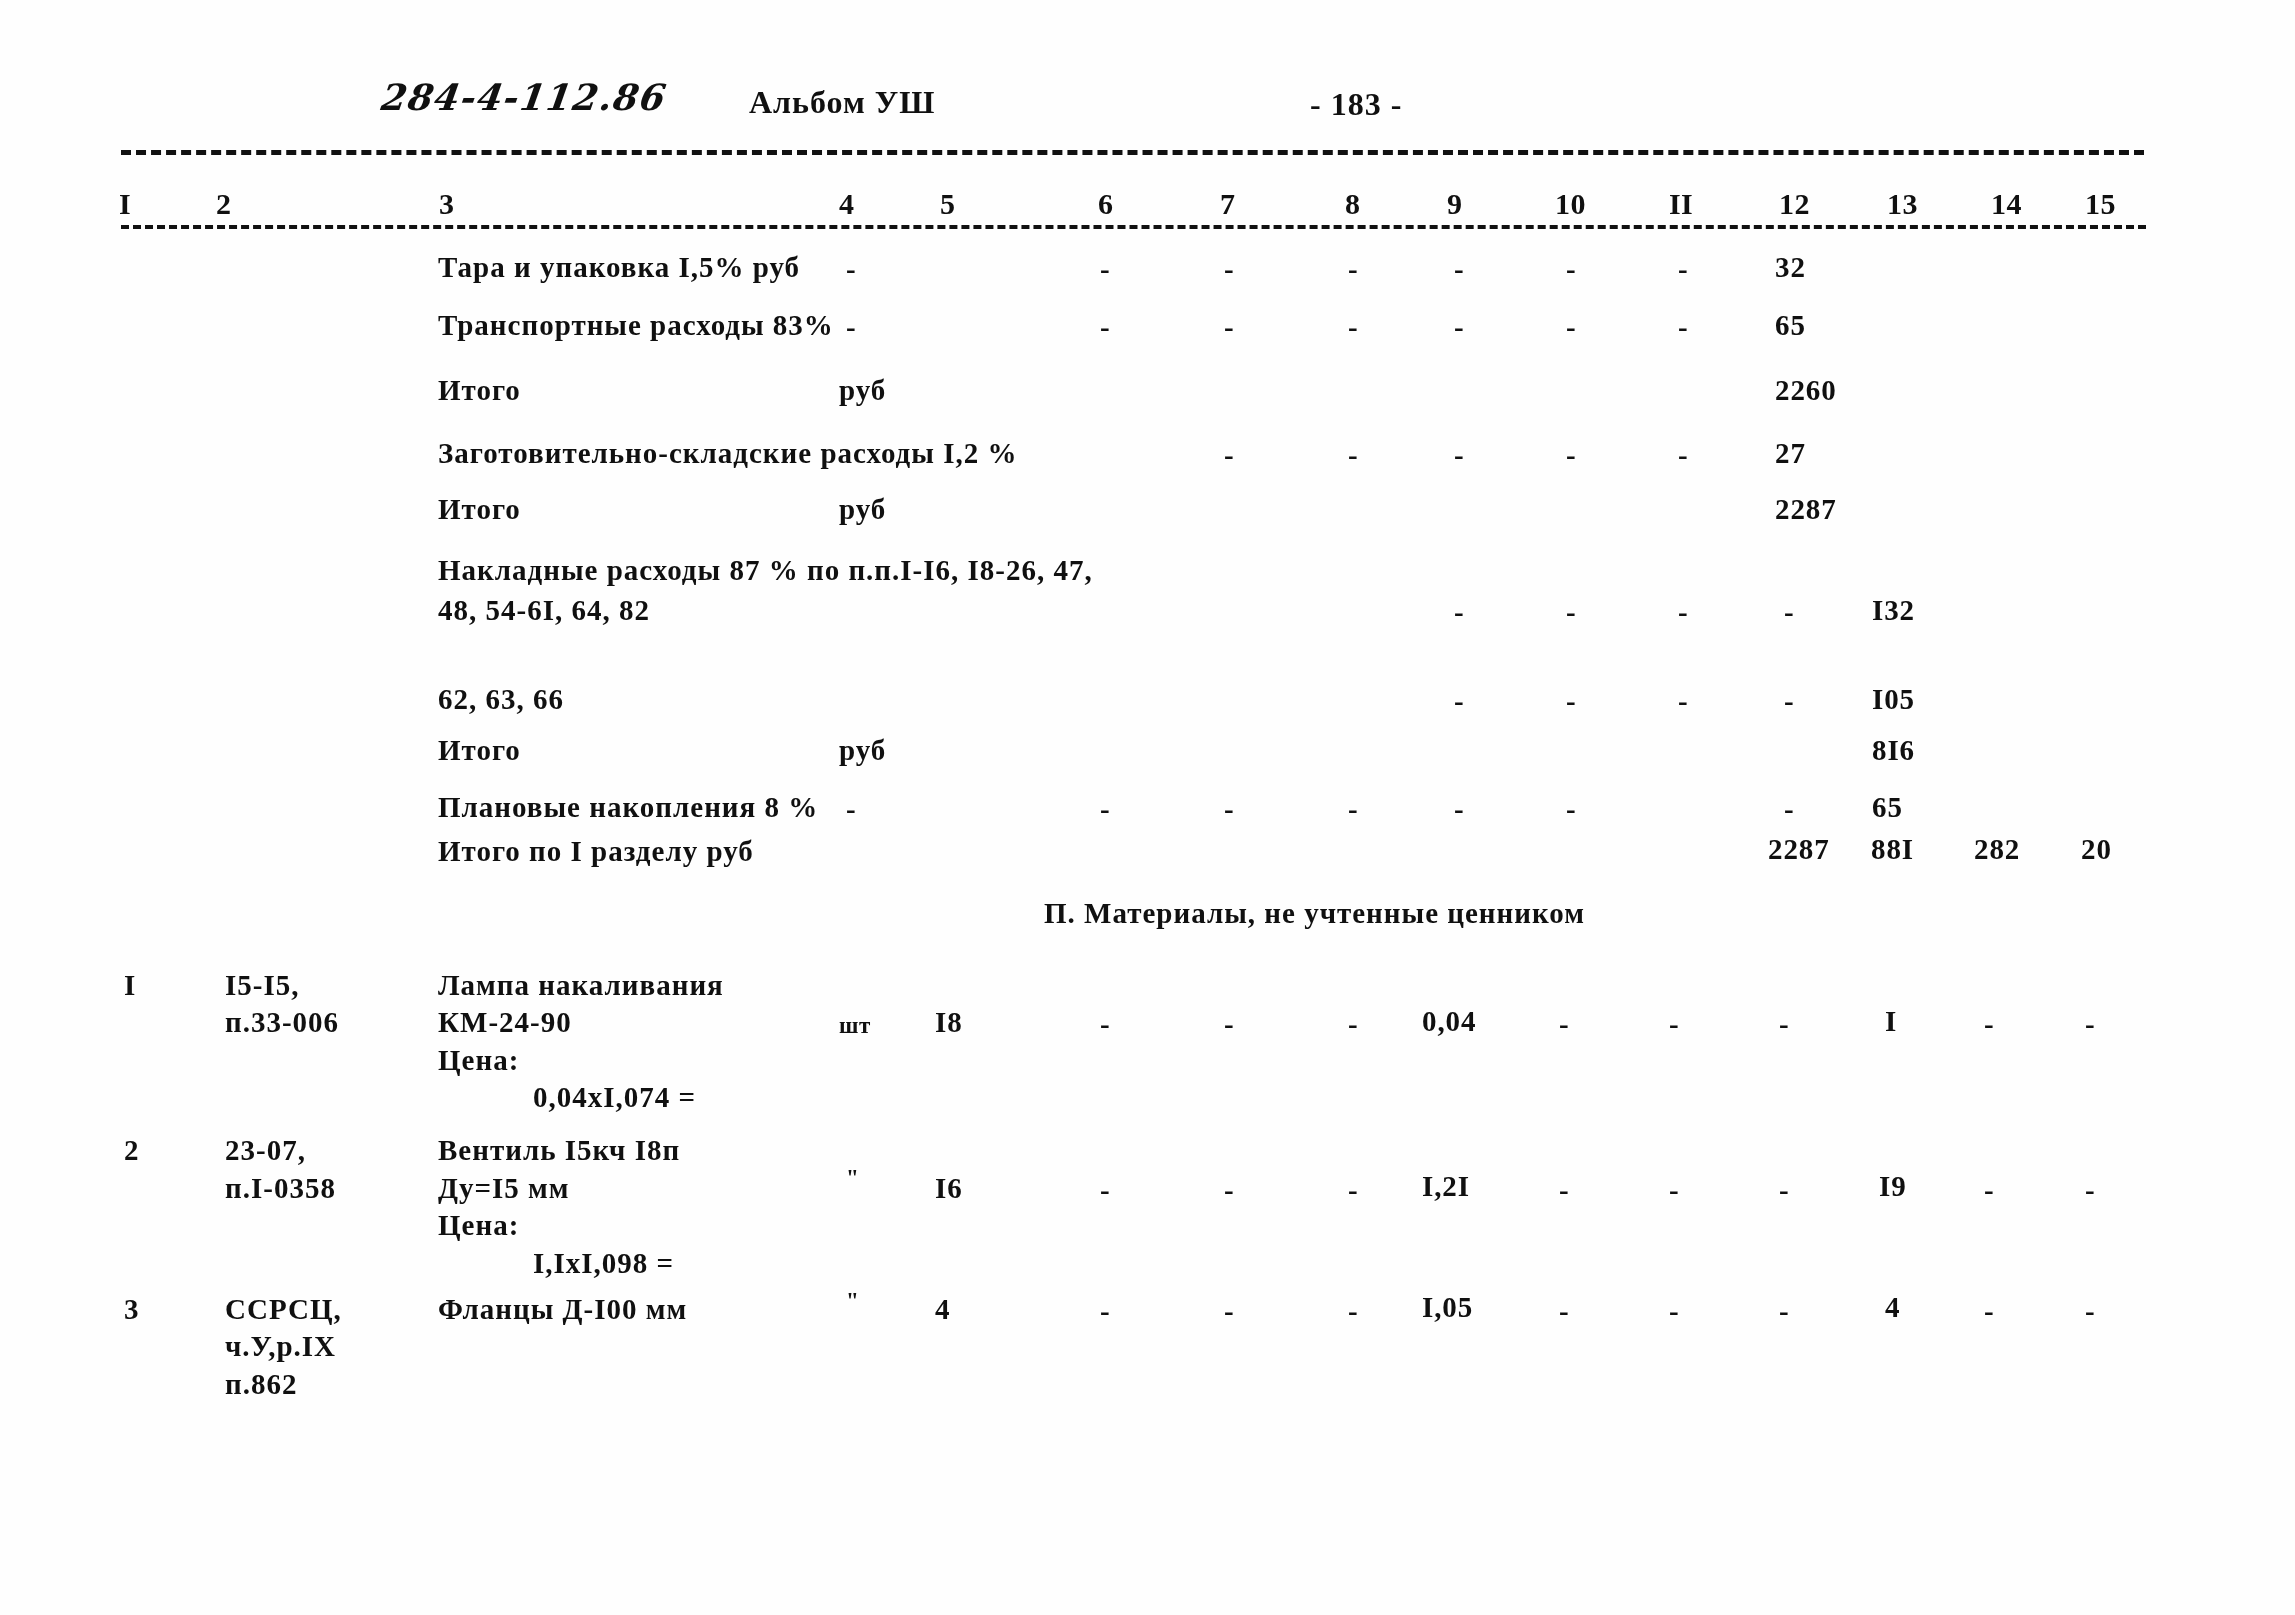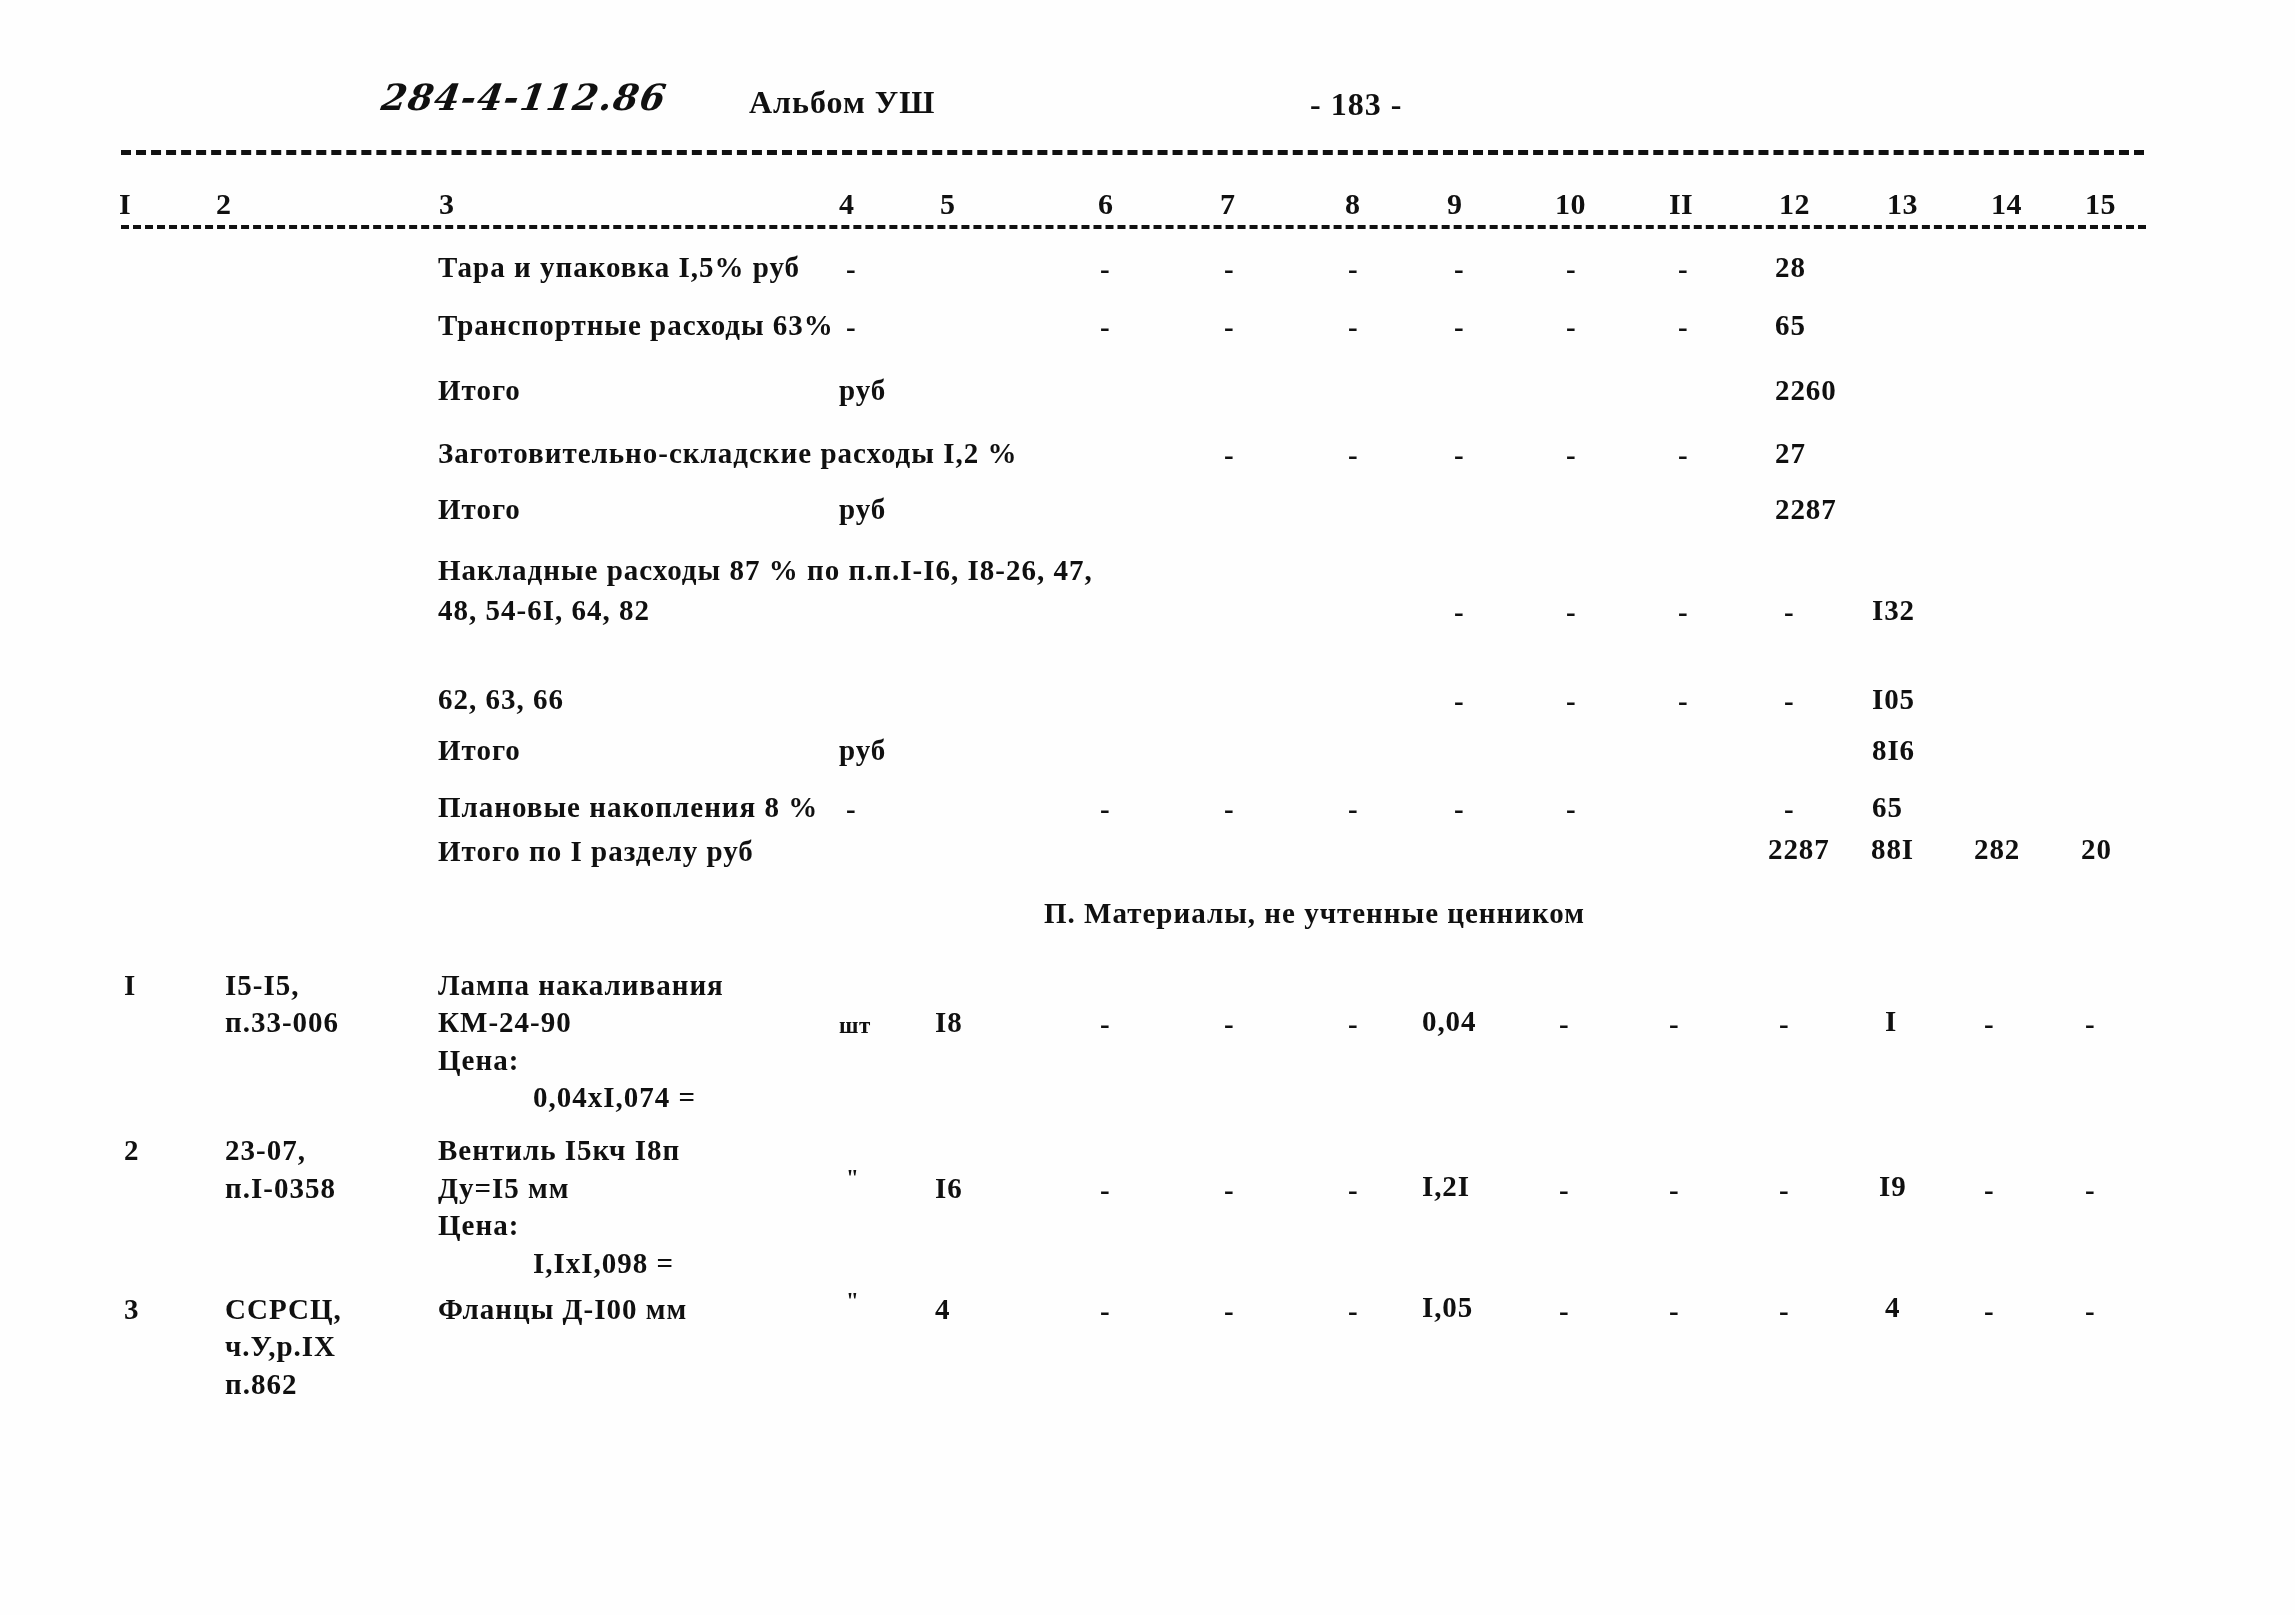--- a/index.html
+++ b/index.html
@@ -114,23 +114,23 @@
   <div class="rule2" style="left:121px; top:225px; width:2025px;"></div>
 
   <div class="t typed" style="left:438px; top:253px;font-family:Liberation Serif, serif;">Тара и упаковка I,5% руб</div>
   <div class="dash" style="left:846px; top:253px;">-</div>
   <div class="dash" style="left:1100px; top:253px;">-</div>
   <div class="dash" style="left:1224px; top:253px;">-</div>
   <div class="dash" style="left:1348px; top:253px;">-</div>
   <div class="dash" style="left:1454px; top:253px;">-</div>
   <div class="dash" style="left:1566px; top:253px;">-</div>
   <div class="dash" style="left:1678px; top:253px;">-</div>
-  <div class="t num" style="left:1775px; top:253px;">28</div>
-
-  <div class="t typed" style="left:438px; top:311px;">Транспортные расходы 63%</div>
+  <div class="t num" style="left:1775px; top:253px;">32</div>
+
+  <div class="t typed" style="left:438px; top:311px;">Транспортные расходы 83%</div>
   <div class="dash" style="left:846px; top:311px;">-</div>
   <div class="dash" style="left:1100px; top:311px;">-</div>
   <div class="dash" style="left:1224px; top:311px;">-</div>
   <div class="dash" style="left:1348px; top:311px;">-</div>
   <div class="dash" style="left:1454px; top:311px;">-</div>
   <div class="dash" style="left:1566px; top:311px;">-</div>
   <div class="dash" style="left:1678px; top:311px;">-</div>
   <div class="t num" style="left:1775px; top:311px;">65</div>
 
   <div class="t typed" style="left:438px; top:376px;">Итого</div>

